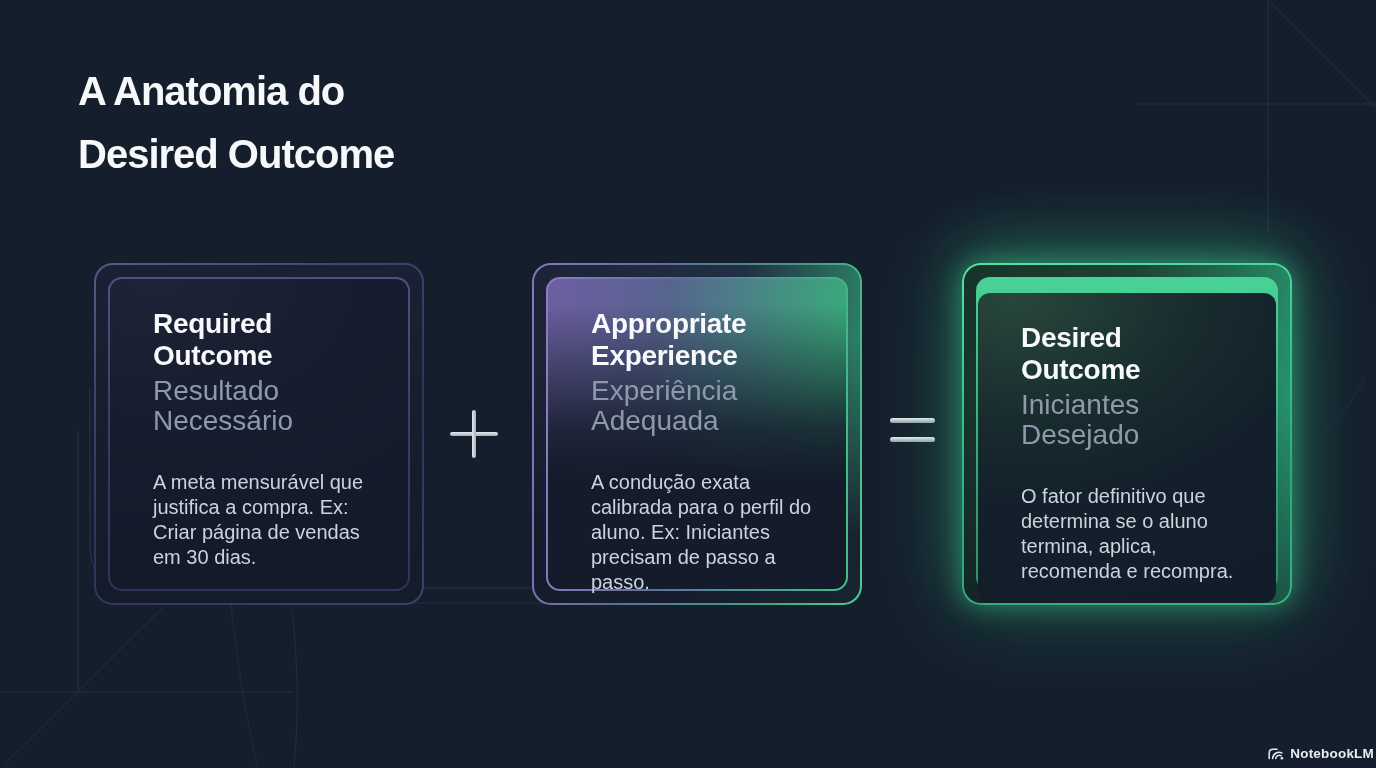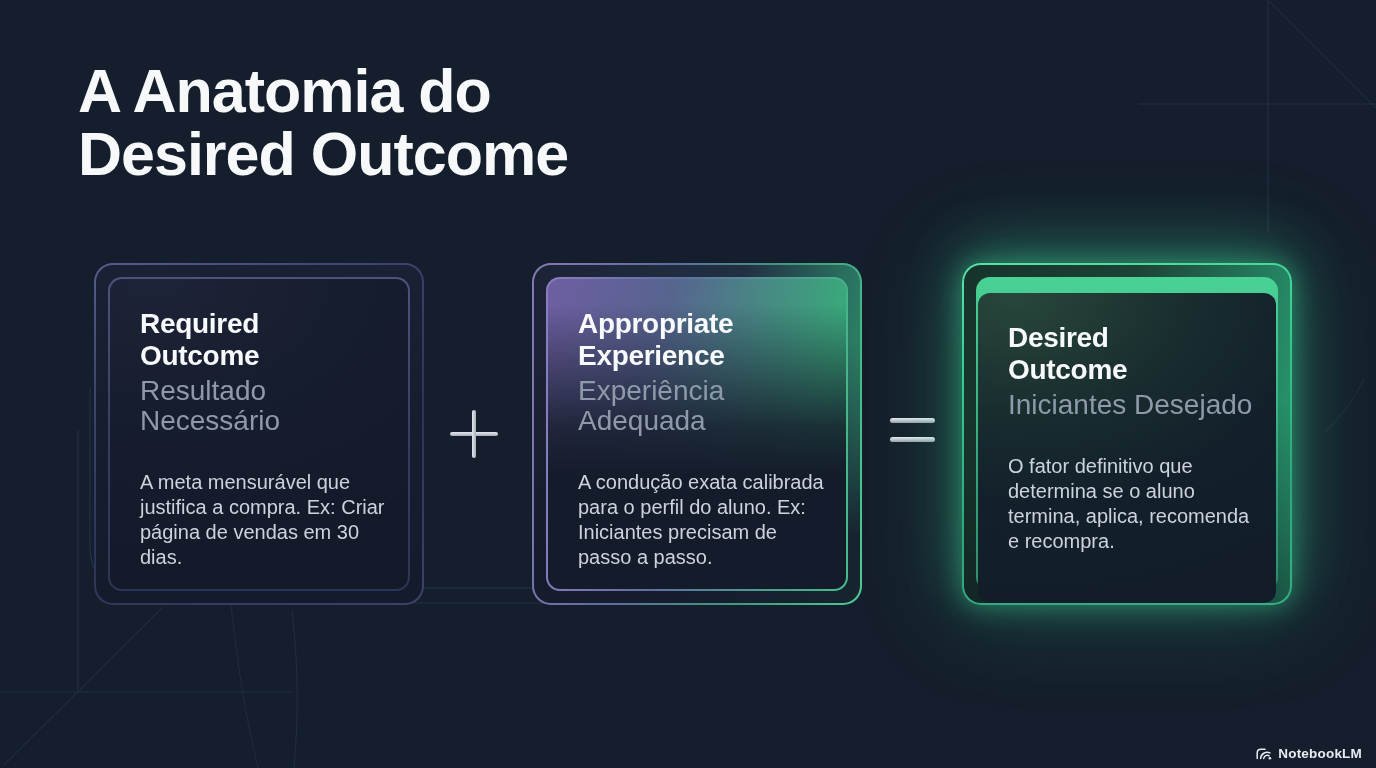--- a/index.html
+++ b/index.html
@@ -6,30 +6,30 @@
   .slide{
     position:relative;width:1376px;height:768px;overflow:hidden;
     background:#151e2c;
     font-family:"Liberation Sans",sans-serif;
   }
   .deco{position:absolute;inset:0;pointer-events:none;}
 
   
   .title{
     position:absolute;left:78px;top:60px;margin:0;
-    font-size:61px;line-height:63px;font-weight:700;
+    font-size:40px;line-height:63px;font-weight:700;
     color:#f6f8fa;letter-spacing:-1px;white-space:pre-line;
   }
 
   
   .row{position:absolute;left:94px;top:263px;height:342px;display:flex;align-items:stretch;}
   .card{flex:0 0 330px;height:342px;border-radius:19px;padding:2px;box-sizing:border-box;}
   .cfill{width:100%;height:100%;border-radius:17px;box-sizing:border-box;padding:12px;}
   .cinner{width:100%;height:100%;border-radius:14px;box-sizing:border-box;padding:2px;}
-  .cinner-fill{width:100%;height:100%;border-radius:12px;box-sizing:border-box;padding:29px 22px 0 30px;}
+  .cinner-fill{width:100%;height:100%;border-radius:12px;box-sizing:border-box;padding:29px 22px 0 43px;}
 
   .ctitle{
     margin:0;font-size:28px;line-height:32px;font-weight:700;
     color:#f7f9fb;letter-spacing:-0.3px;white-space:pre-line;
   }
   .csub{margin-top:4px;font-size:28px;line-height:30px;font-weight:400;color:#8e9aa9;}
   .cbody{margin:34px 0 0 0;font-size:20px;line-height:25px;font-weight:400;color:#ccd3dc;max-width:250px;}
 
   
   .v1{background:linear-gradient(155deg,#565d8b 0%,#3d4571 25%,#2d3457 60%,#3c436a 100%);}
@@ -70,21 +70,21 @@
   .plus .pv{position:absolute;left:50%;top:0;width:4px;height:48px;margin-left:-2px;border-radius:2px;
             background:linear-gradient(90deg,#e4e9ee,#a7aeb9);}
   .plus .ph{position:absolute;top:50%;left:0;height:4px;width:48px;margin-top:-2px;border-radius:2px;
             background:linear-gradient(180deg,#e6eaf0,#a7aeb9);}
   .equals{display:flex;flex-direction:column;gap:14px;margin-top:-8px;}
   .equals .bar{display:block;width:45px;height:5px;border-radius:2.5px;
             background:linear-gradient(180deg,#eaeef2,#98a0ac);}
 
   
   .footer{
-    position:absolute;right:14px;bottom:7px;display:flex;align-items:center;gap:6px;
+    position:absolute;right:2px;bottom:7px;display:flex;align-items:center;gap:6px;
     color:#e8edf1;font-size:13.5px;font-weight:700;letter-spacing:.2px;
   }
   .footer svg{display:block;}
 </style>
 </head>
 <body>
 
 <div class="slide">
 
   <svg class="deco" width="1376" height="768" viewBox="0 0 1376 768" fill="none">

